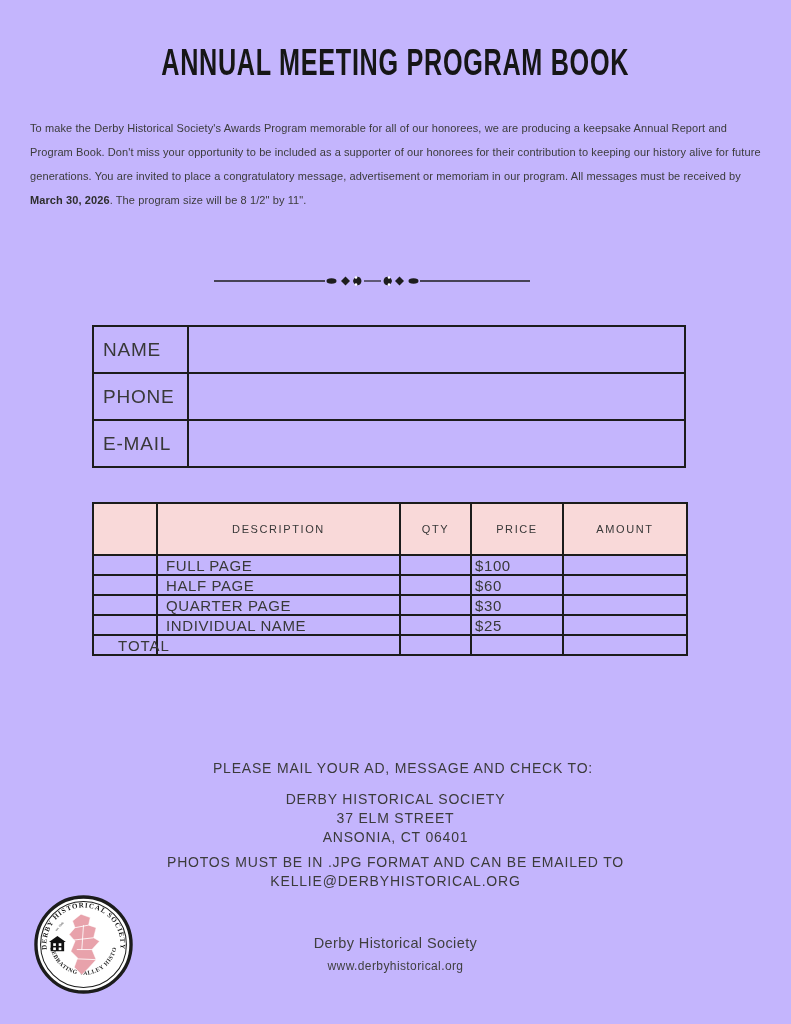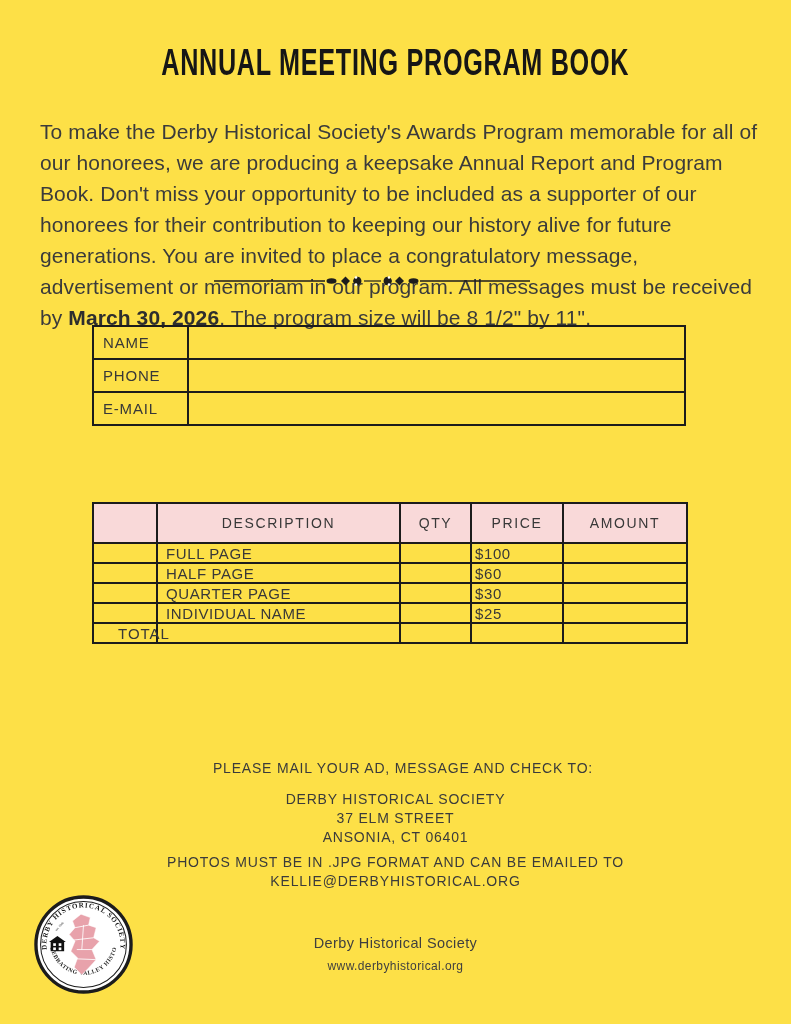--- a/index.html
+++ b/index.html
@@ -2,21 +2,21 @@
 <html><head>
 <meta charset="utf-8">
 <style>
   * { margin: 0; padding: 0; box-sizing: border-box; }
   html, body { background: #ffffff; }
   .page {
     position: relative;
     width: 791px;
     height: 1024px;
     margin: 0 auto;
-    background: #fde047;
+    background: #c4b5fd;
     font-family: "Liberation Sans", sans-serif;
     color: #3b3b3b;
     overflow: hidden;
   }
 
   
   .title {
     position: absolute;
     top: 42px;
     left: 0;
@@ -31,24 +31,24 @@
   .title-inner {
     display: inline-block;
     transform: scaleX(0.70);
     transform-origin: center;
   }
 
   
   .intro {
     position: absolute;
     top: 116px;
-    left: 40px;
+    left: 30px;
     width: 733px;
-    font-size: 21px;
-    line-height: 31px;
+    font-size: 11px;
+    line-height: 24px;
     color: #3b3b3b;
     letter-spacing: 0.1px;
   }
   .intro b { color: #2e2e2e; }
 
   
   .divider {
     position: absolute;
     top: 272px;
     left: 213px;
@@ -60,34 +60,34 @@
   table { border-collapse: collapse; table-layout: fixed; }
   td, th { border: 2px solid #1c1c1c; font-weight: 400; }
 
   
   .contact-table {
     position: absolute;
     top: 325px;
     left: 92px;
     width: 594px;
   }
-  .contact-table td { height: 33px; font-size: 15px; color: #383838; letter-spacing: 0.8px; }
+  .contact-table td { height: 47px; font-size: 19px; color: #383838; letter-spacing: 0.8px; }
   .contact-table td.lbl { width: 95px; padding-left: 9px; }
 
   
   .pricing-table {
     position: absolute;
     top: 502px;
     left: 92px;
     width: 594px;
   }
   .pricing-table th {
     background: #f9d9d9;
-    height: 40px;
-    font-size: 14px;
+    height: 52px;
+    font-size: 11px;
     color: #383838;
     letter-spacing: 1.6px;
     text-align: center;
   }
   .pricing-table td { height: 20px; font-size: 15px; color: #383838; letter-spacing: 0.6px; }
   .pricing-table .c-sel   { width: 64px; }
   .pricing-table .c-desc  { width: 243px; }
   .pricing-table .c-qty   { width: 71px; }
   .pricing-table .c-price { width: 92px; }
   .pricing-table .c-amt   { width: 124px; }

